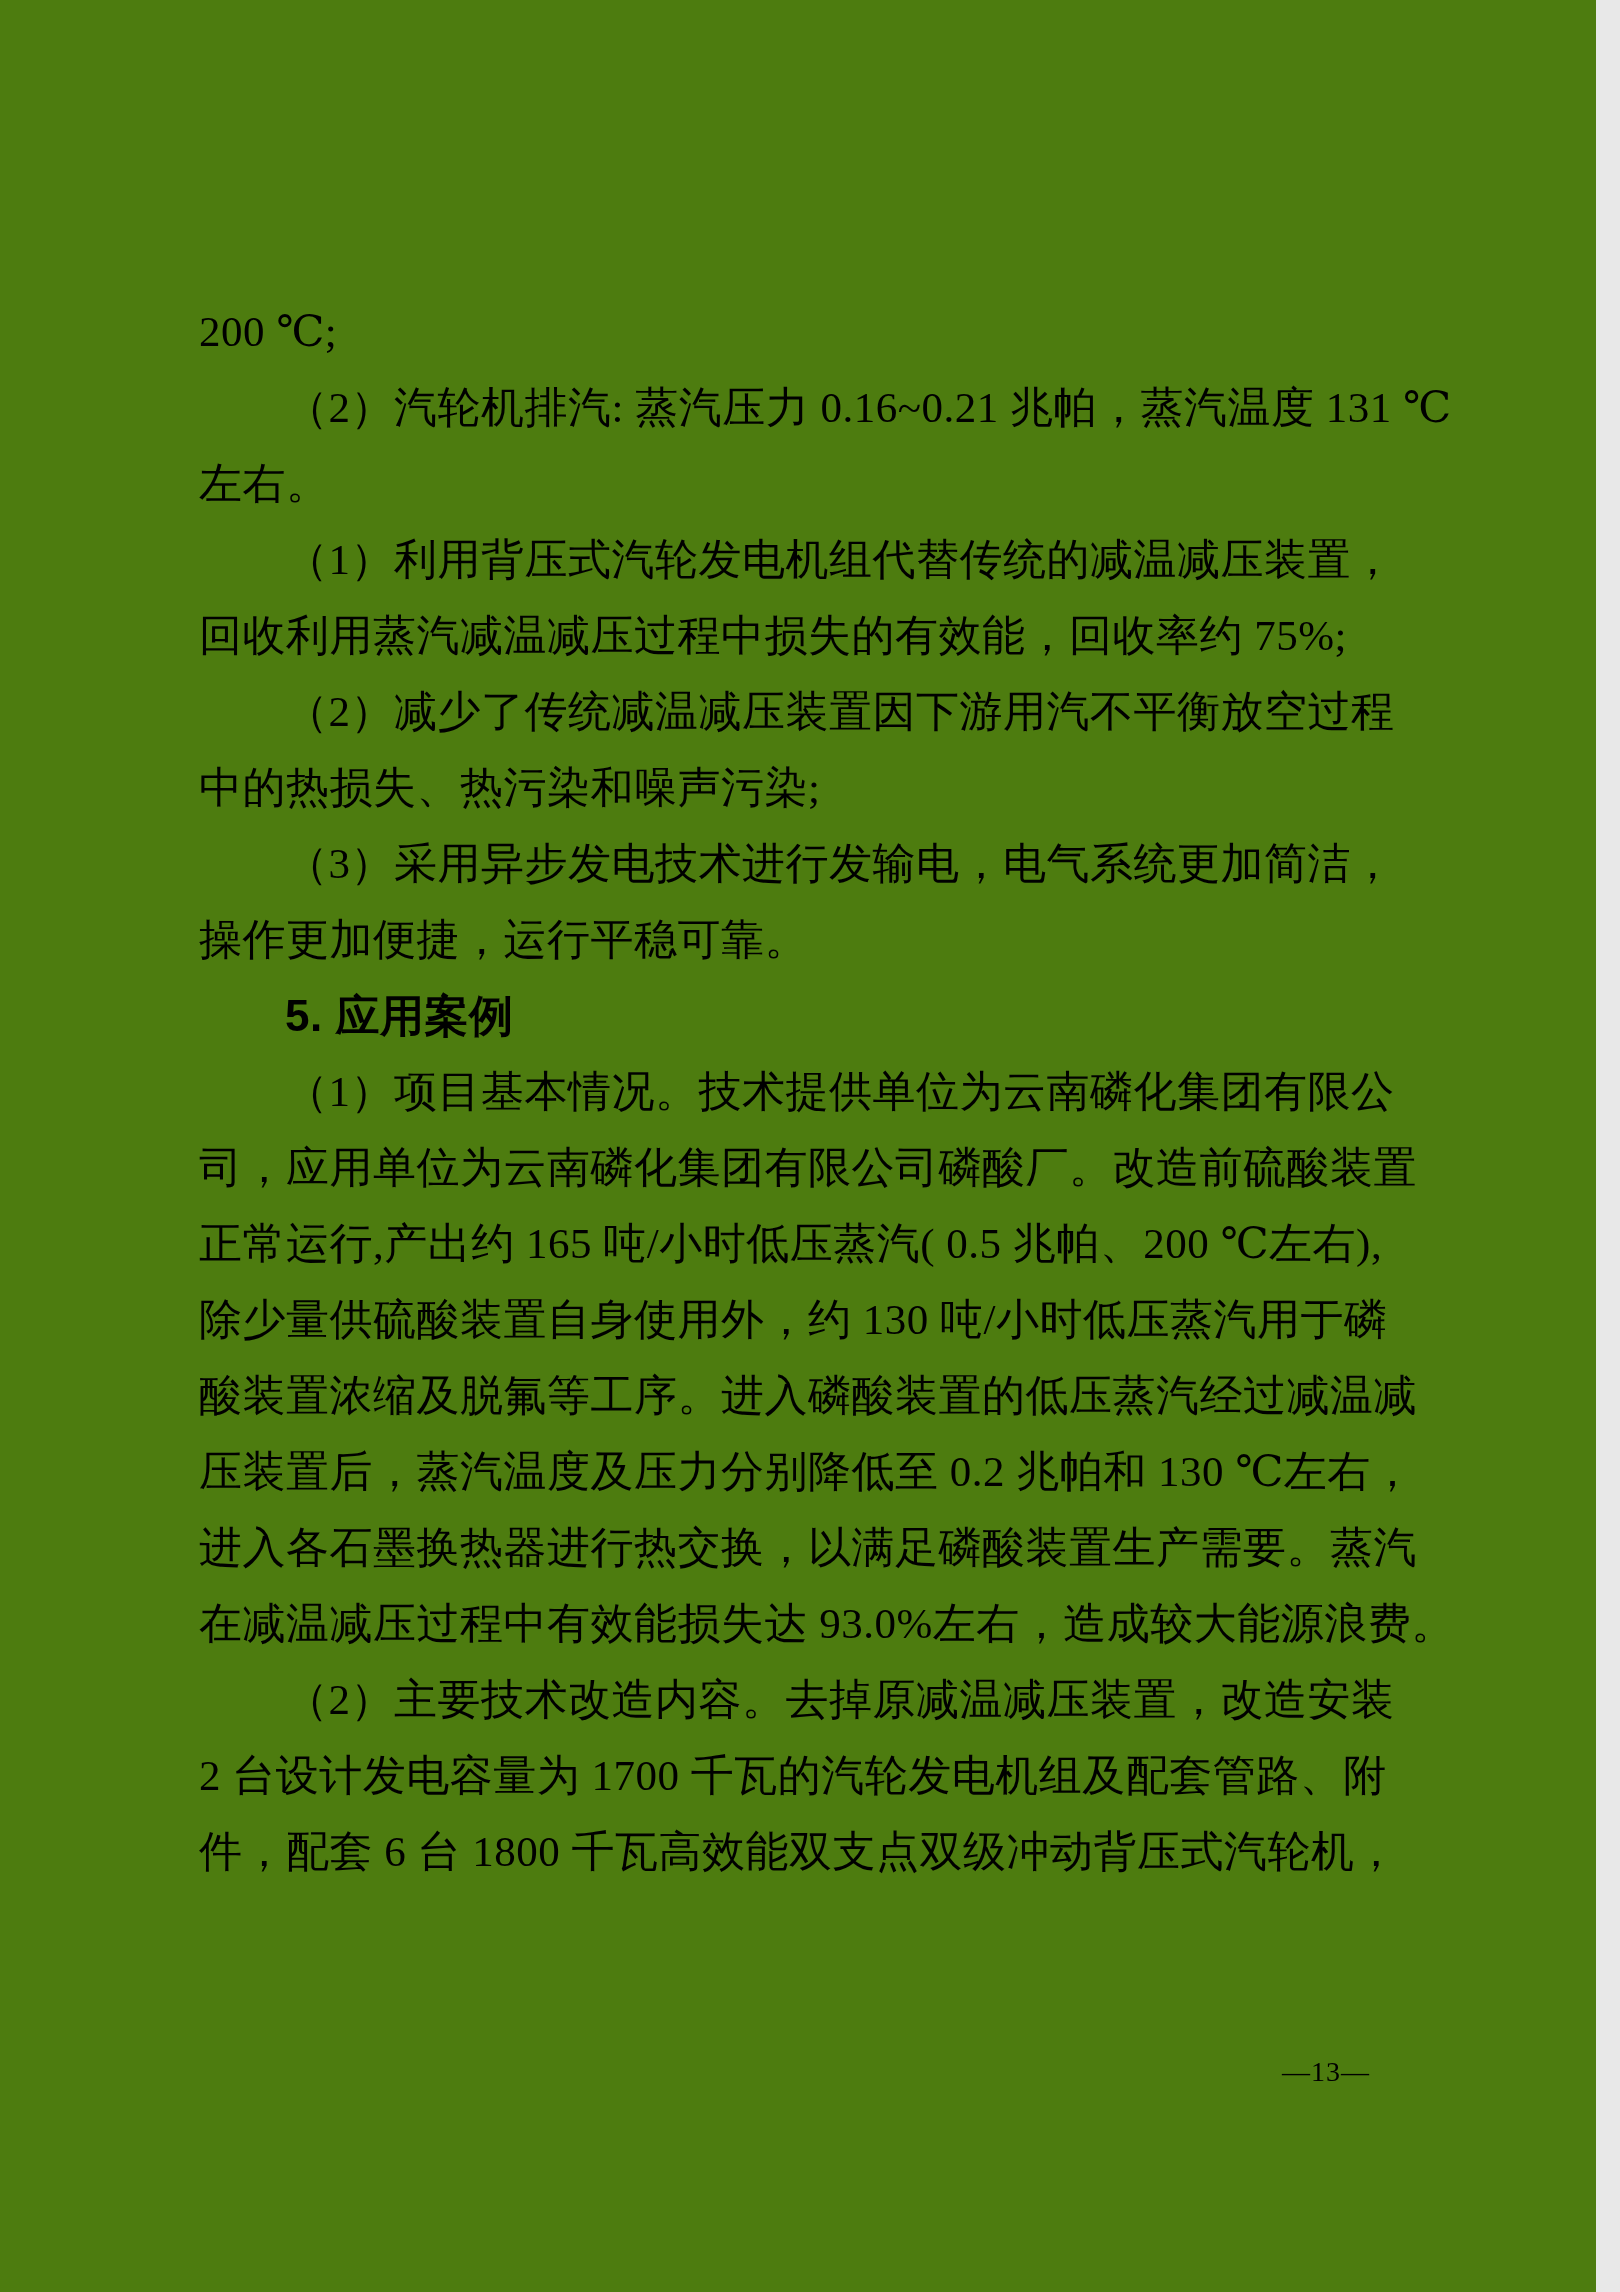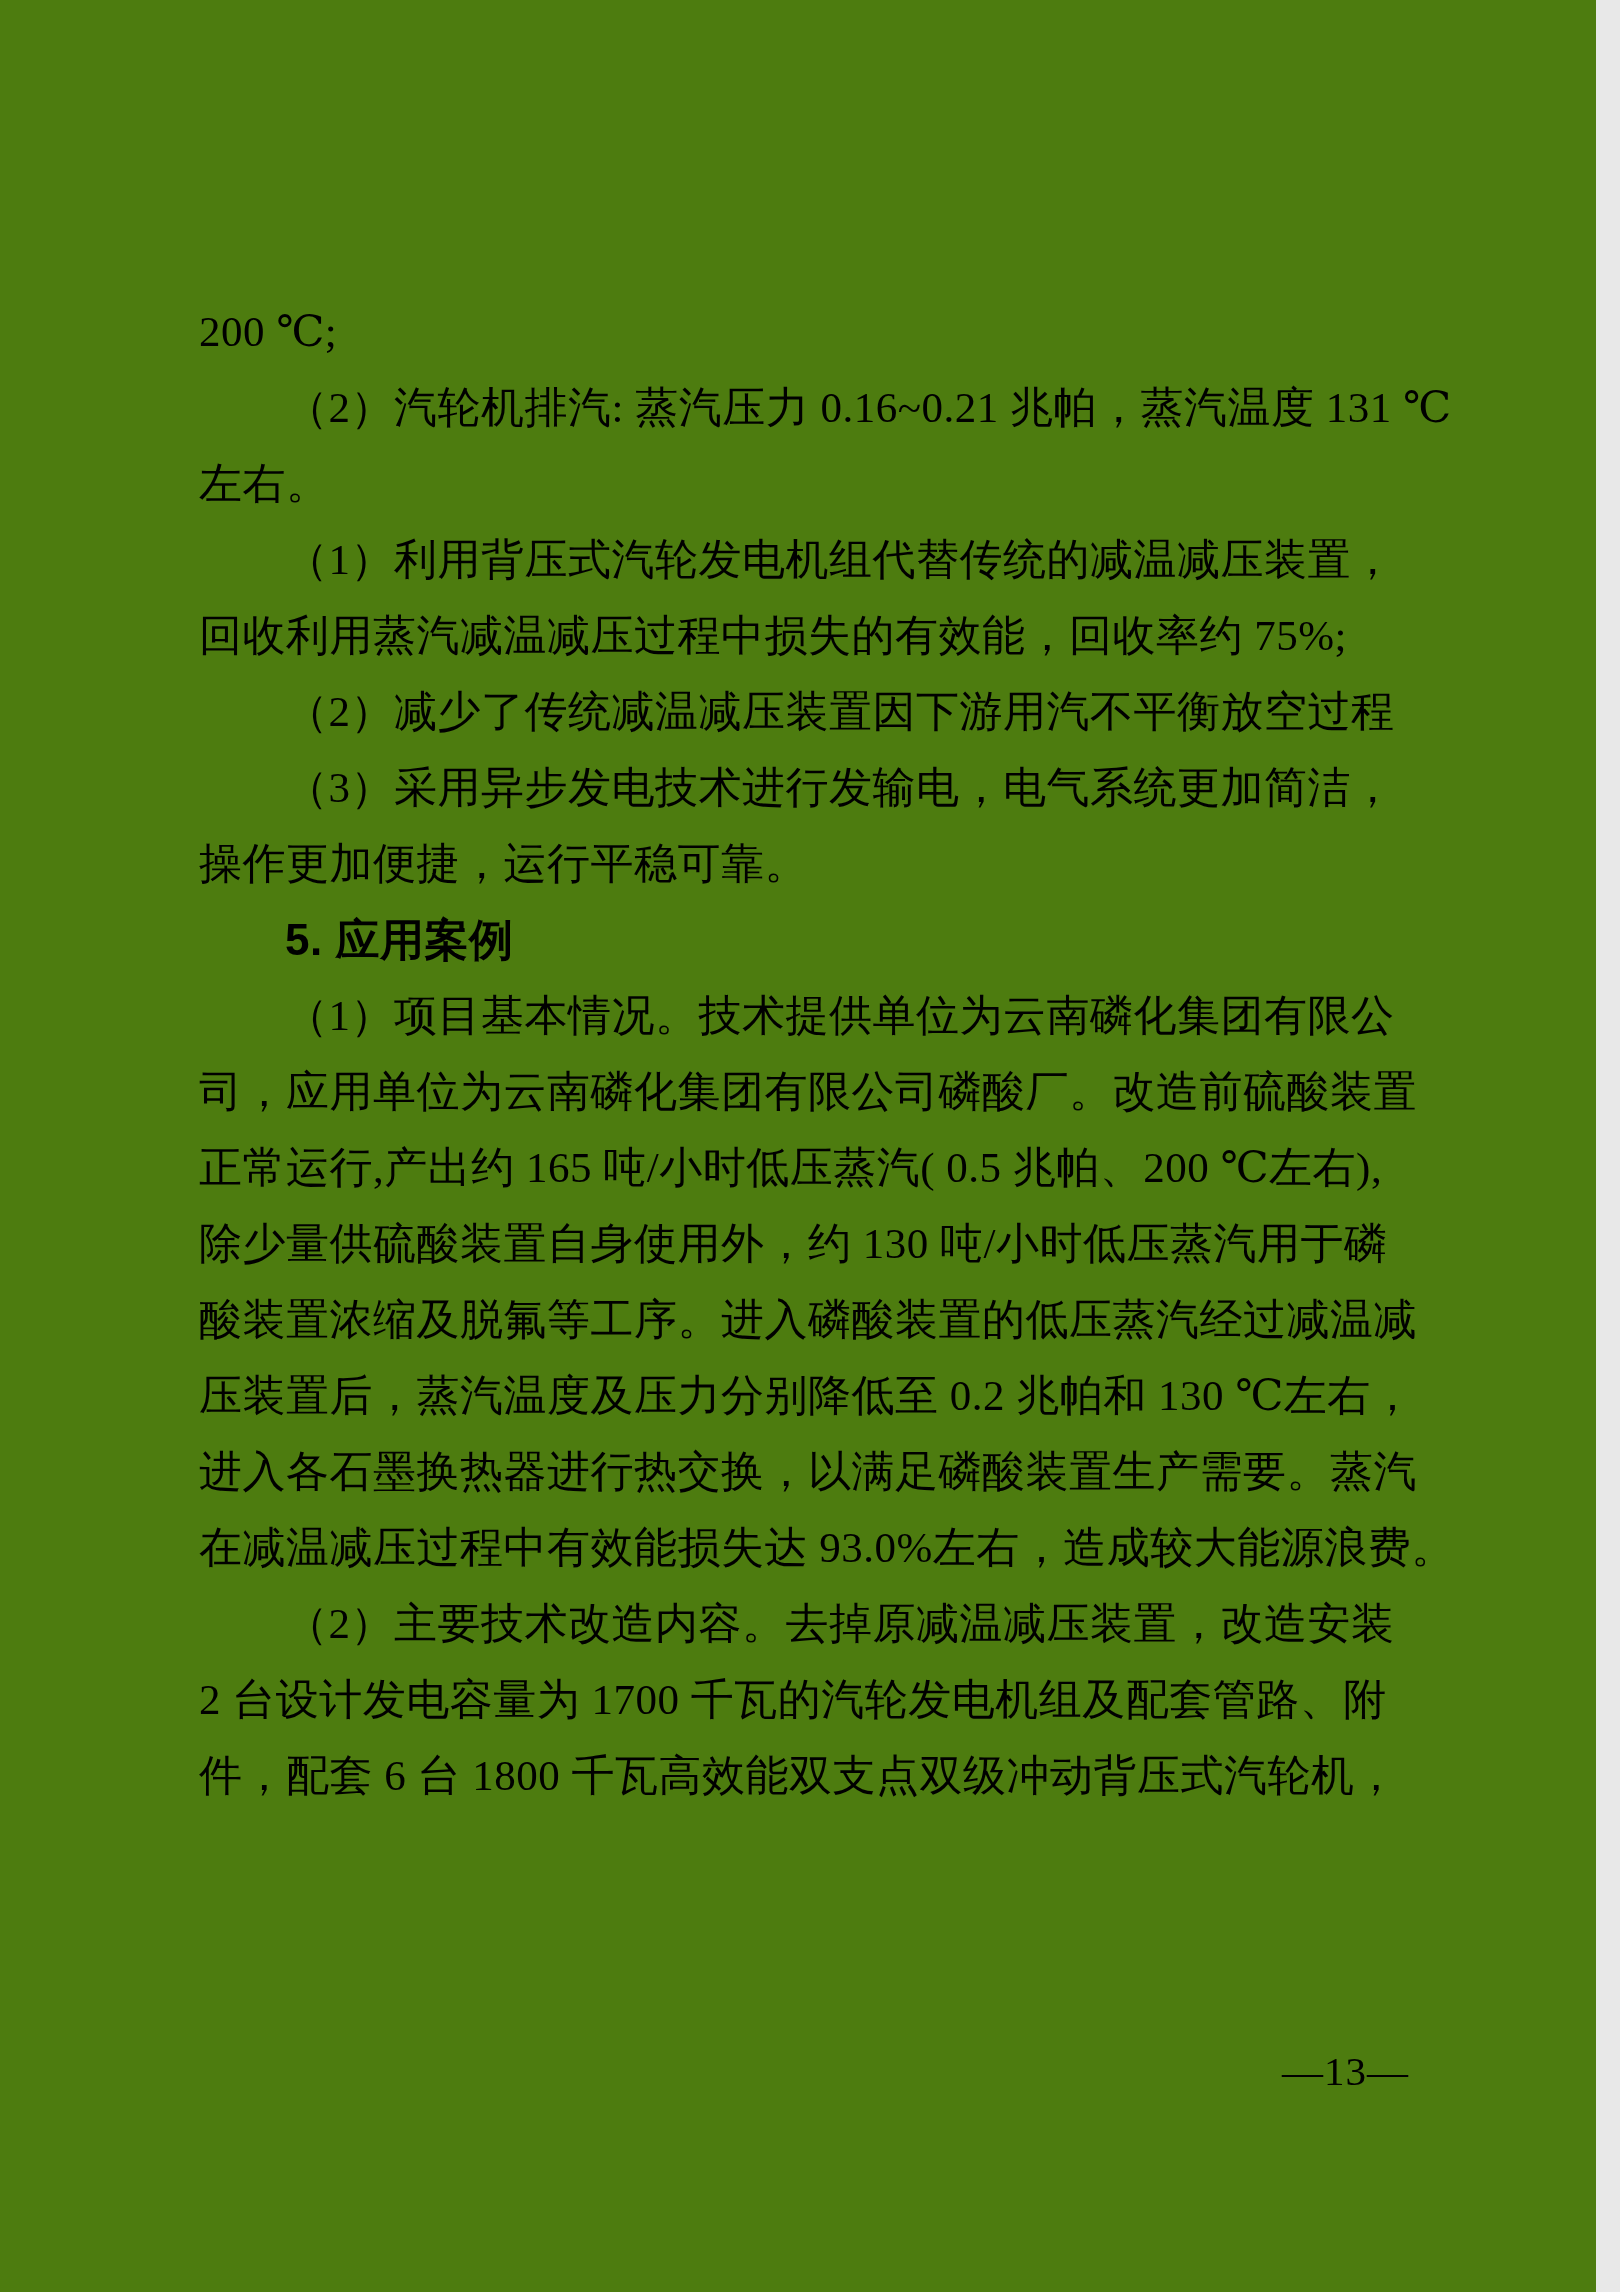--- a/index.html
+++ b/index.html
@@ -33,37 +33,38 @@
   }
   .line.heading {
     font-family: "Liberation Sans", "DejaVu Sans", sans-serif;
     font-weight: bold;
     font-size: 44px;
   }
   .page-number {
     position: absolute;
     top: 2047px;
     left: 1282px;
-    font-size: 41px;
+    font-size: 28px;
     line-height: 49px;
     letter-spacing: 1px;
     font-family: "Liberation Serif", "DejaVu Serif", serif;
   }
 </style>
 </head>
 <body>
 
 <div class="page">
   <div class="text-block" id="lines-container">
       <div class="line">200 ℃;</div>
       <div class="line indent">（2）汽轮机排汽: 蒸汽压力 0.16~0.21 兆帕，蒸汽温度 131 ℃</div>
       <div class="line">左右。</div>
       <div class="line indent">（1）利用背压式汽轮发电机组代替传统的减温减压装置，</div>
       <div class="line">回收利用蒸汽减温减压过程中损失的有效能，回收率约 75%;</div>
       <div class="line indent">（2）减少了传统减温减压装置因下游用汽不平衡放空过程</div>
+      <div class="line">中的热损失、热污染和噪声污染;</div>
       <div class="line indent">（3）采用异步发电技术进行发输电，电气系统更加简洁，</div>
       <div class="line">操作更加便捷，运行平稳可靠。</div>
       <div class="line indent heading">5. 应用案例</div>
       <div class="line indent">（1）项目基本情况。技术提供单位为云南磷化集团有限公</div>
       <div class="line">司，应用单位为云南磷化集团有限公司磷酸厂。改造前硫酸装置</div>
       <div class="line">正常运行,产出约 165 吨/小时低压蒸汽( 0.5 兆帕、200 ℃左右),</div>
       <div class="line">除少量供硫酸装置自身使用外，约 130 吨/小时低压蒸汽用于磷</div>
       <div class="line">酸装置浓缩及脱氟等工序。进入磷酸装置的低压蒸汽经过减温减</div>
       <div class="line">压装置后，蒸汽温度及压力分别降低至 0.2 兆帕和 130 ℃左右，</div>
       <div class="line">进入各石墨换热器进行热交换，以满足磷酸装置生产需要。蒸汽</div>

